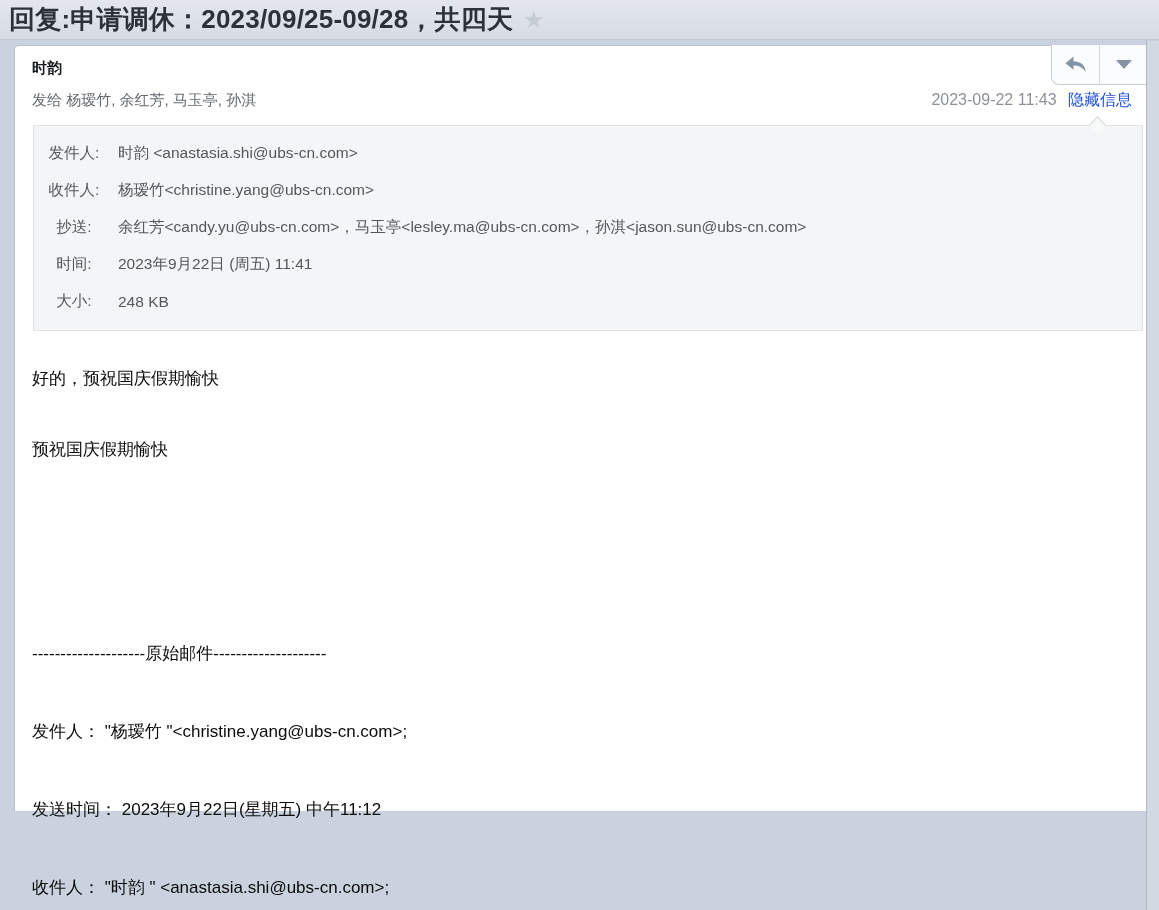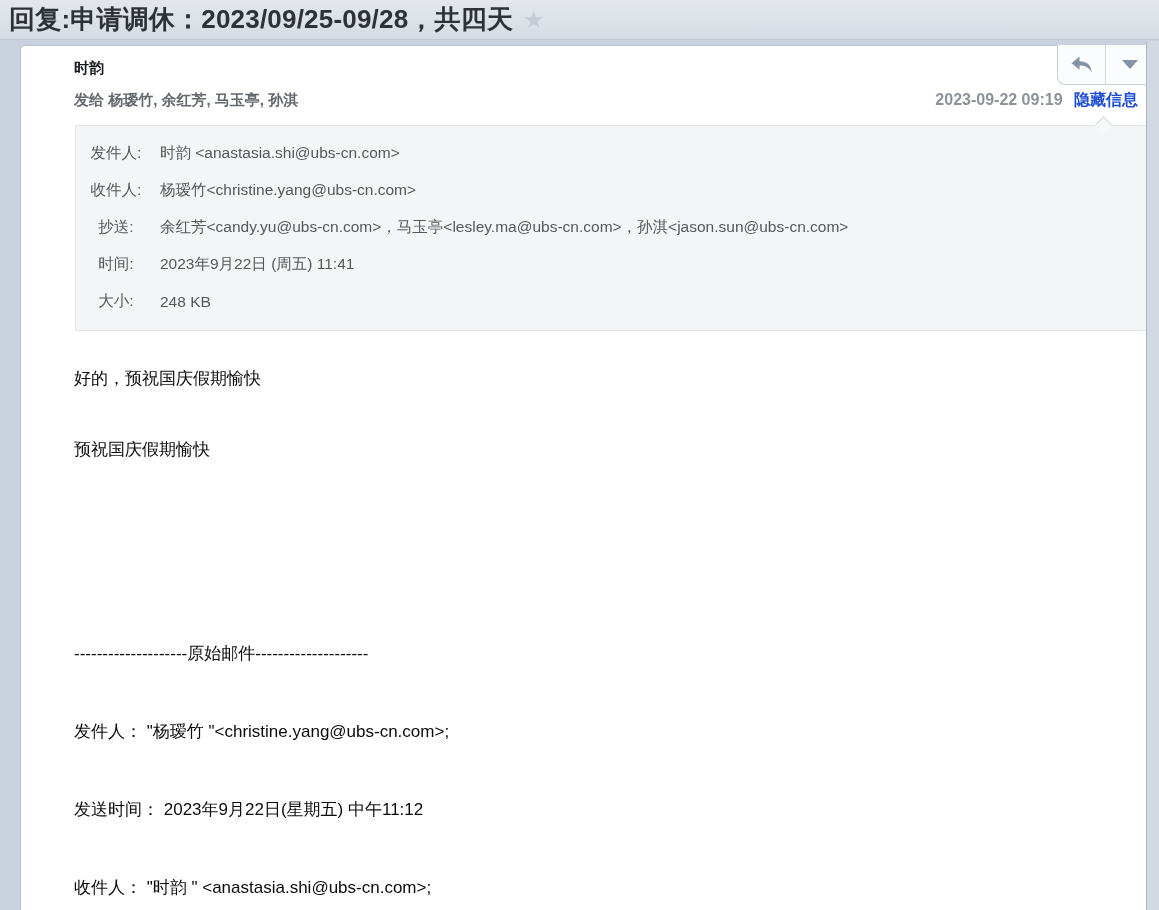--- a/index.html
+++ b/index.html
@@ -18,40 +18,40 @@
   }
   .titlebar .subject{font-size:26px;font-weight:700;color:#2e3238;letter-spacing:0.2px;}
   .titlebar .star{font-size:24px;color:#c6ccd4;margin-left:10px;line-height:1;cursor:pointer;}
   
   .scroll-strip{
     position:absolute;top:41px;right:0;bottom:0;width:13px;
     background:#d3d9e2;border-left:1px solid #aeb7c2;box-sizing:border-box;
   }
   
   .panel{
-    position:absolute;left:20px;top:45px;width:1134px;height:866px;
+    position:absolute;left:14px;top:45px;width:1134px;height:766px;
     background:#ffffff;border:1px solid #b8c0ca;border-bottom:none;
-    border-radius:5px 5px 0 0;box-sizing:border-box;padding-left:36px;
+    border-radius:5px 5px 0 0;box-sizing:border-box;
   }
   
   .btn-group{
     position:absolute;top:-1px;right:-1px;height:39px;display:flex;
     background:#fbfcfd;border:1px solid #c9ced5;border-top:none;
     border-radius:0 0 0 8px;overflow:hidden;
   }
   .btn-group .tbtn{
     width:47px;display:flex;align-items:center;justify-content:center;cursor:pointer;
   }
   .btn-group .tbtn + .tbtn{border-left:1px solid #d6dade;}
   .reply-glyph{width:24px;height:20px;fill:#8593a6;}
   .tri-down{width:0;height:0;border-left:8px solid transparent;border-right:8px solid transparent;border-top:9px solid #8593a6;}
   
   .sender{margin:13px 120px 0 17px;font-size:15px;font-weight:700;color:#17191c;}
   .meta-row{
-    margin:12px 15px 0 17px;display:flex;justify-content:space-between;align-items:baseline;font-weight:bold;
+    margin:12px 15px 0 17px;display:flex;justify-content:space-between;align-items:baseline;
   }
   .meta-left{font-size:15px;color:#65696e;}
   .meta-right{font-size:16px;color:#8d9299;white-space:nowrap;}
   .meta-right .hide-link{color:#1d4ed8;margin-left:7px;cursor:pointer;}
   
   .details-box{
     position:relative;margin:14px 4px 0 18px;background:#f4f5f6;
     border:1px solid #e2e4e6;padding:9px 10px 10px 0;box-sizing:border-box;
   }
   .details-caret{
@@ -90,21 +90,21 @@
   </div>
 
   <div class="sender">时韵</div>
 
   <div class="meta-row">
     <div class="meta-left">
       <span>发给</span>
       <span>杨瑷竹, 余红芳, 马玉亭, 孙淇</span>
     </div>
     <div class="meta-right">
-      <span>2023-09-22 09:19</span>
+      <span>2023-09-22 11:43</span>
       <span class="hide-link">隐藏信息</span>
     </div>
   </div>
 
   <div class="details-box">
     <div class="details-caret"></div>
     <div class="detail-row">
       <span class="detail-label">发件人:</span>
       <span class="detail-value">时韵 &lt;anastasia.shi@ubs-cn.com&gt;</span>
     </div>

